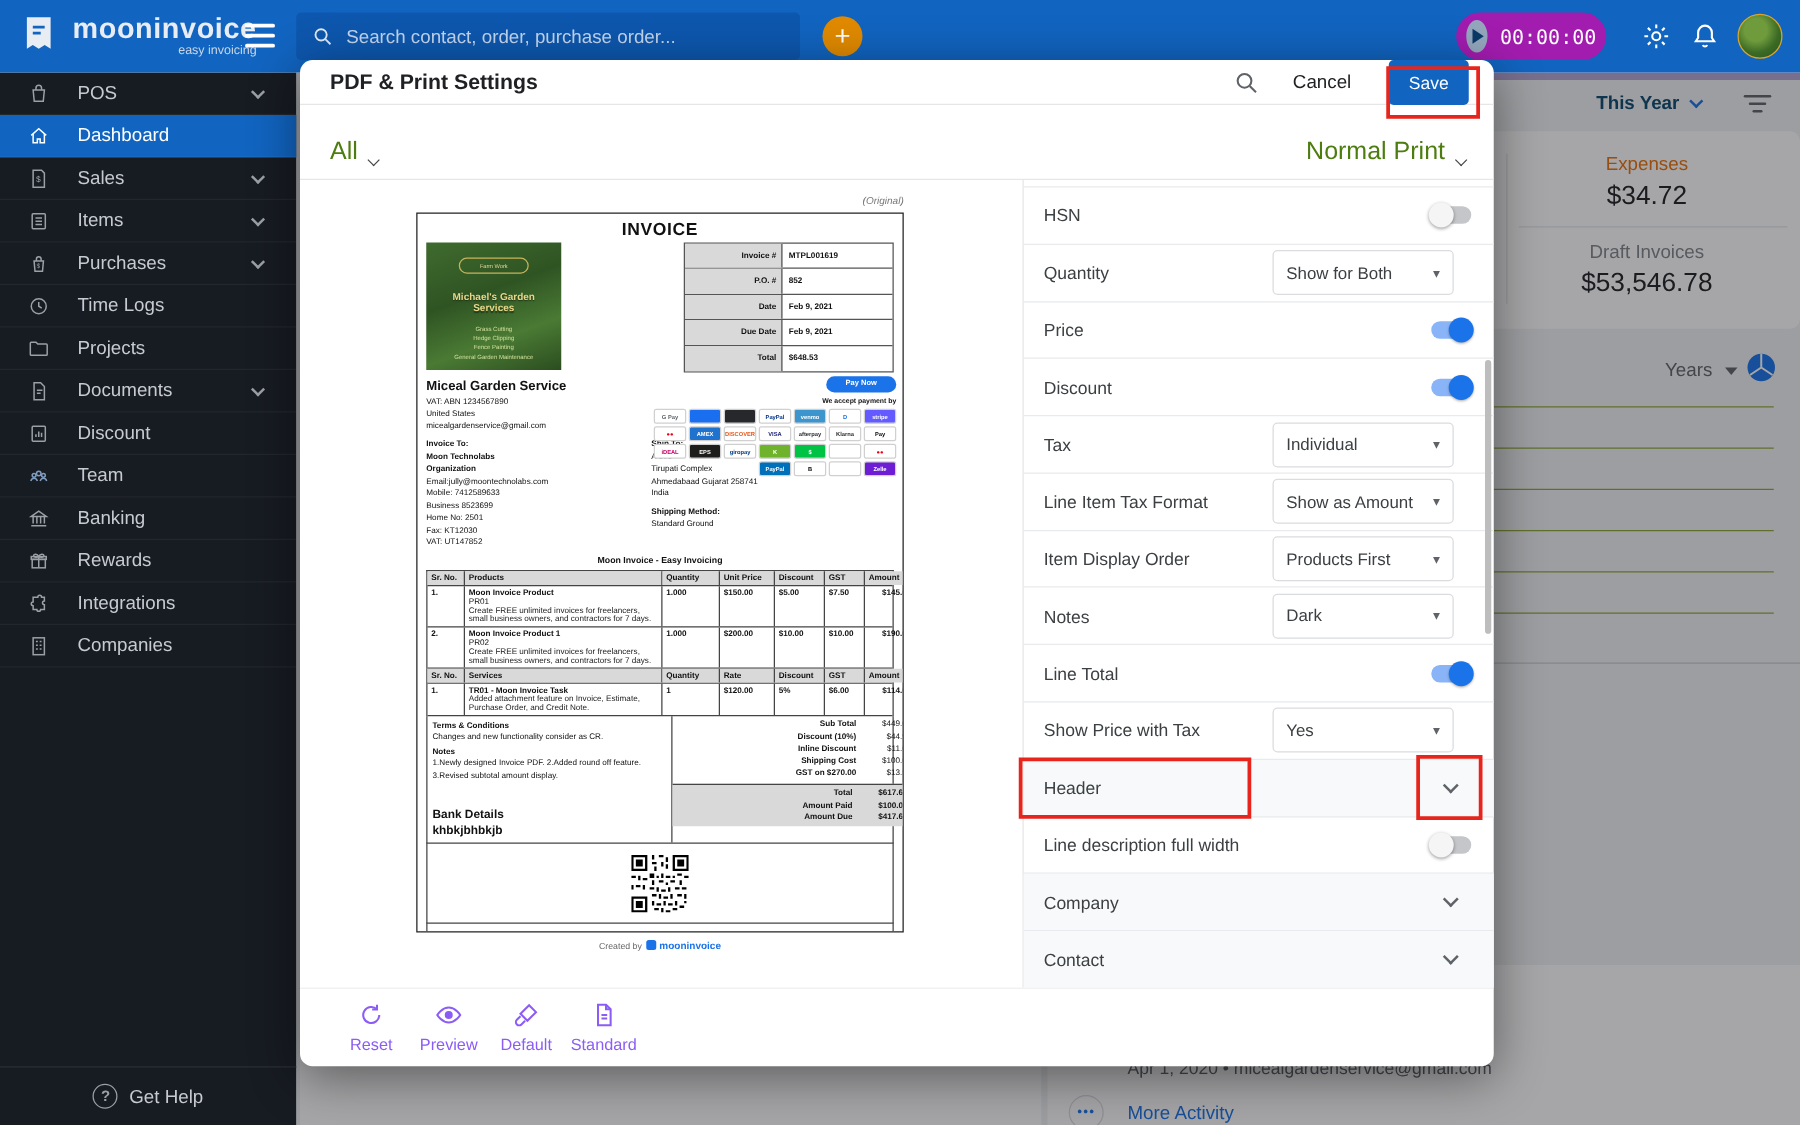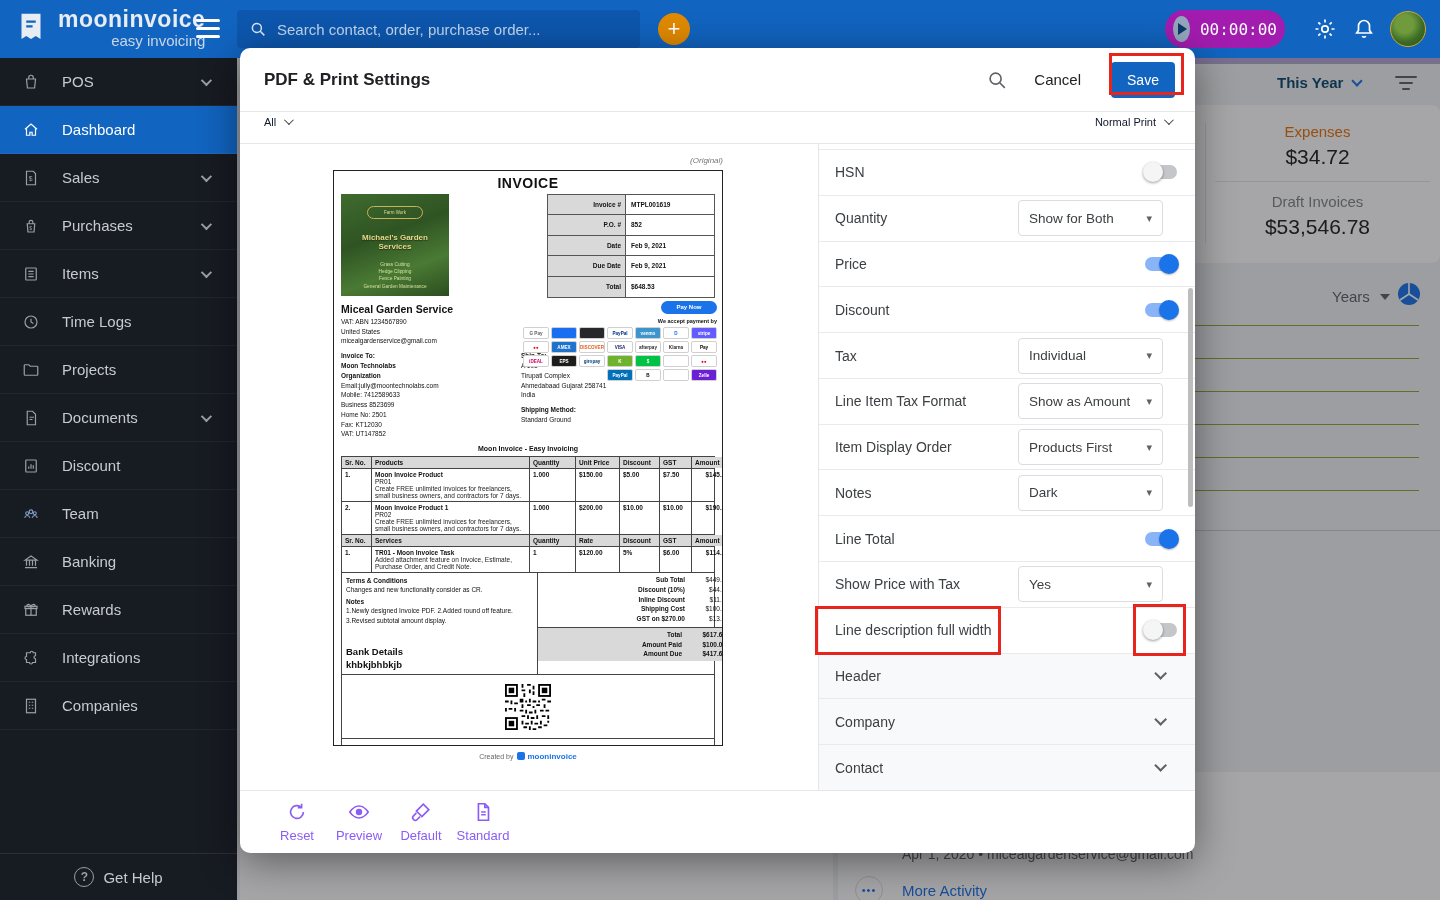--- a/index.html
+++ b/index.html
@@ -5,21 +5,21 @@
   * { margin:0; padding:0; box-sizing:border-box; }
   html,body { width:1440px; height:900px; overflow:hidden; background:#fff;
     font-family:"Liberation Sans", sans-serif; }
 
   
   .topbar { position:absolute; left:0; top:0; width:1440px; height:58px; background:#1164c0; z-index:30; }
   .brandwrap { position:absolute; left:12px; top:8px; display:flex; align-items:center; }
   .brand-ic { width:38px; height:40px; color:#e8edf4; }
   .brand-txt { margin-left:8px; color:#e8edf4; line-height:1; }
   .brand-name { font-size:23px; font-weight:bold; letter-spacing:.5px; }
-  .brand-tag { font-size:15px; text-align:right; margin-top:2px; color:#c9d6e6; }
+  .brand-tag { font-size:10px; text-align:right; margin-top:2px; color:#c9d6e6; }
   .hamburger { position:absolute; left:196px; top:19px; width:24px; height:20px; cursor:pointer; }
   .hamburger i { display:block; height:3px; background:#fff; border-radius:2px; margin-bottom:5px; }
   .searchbox { position:absolute; left:237px; top:10px; width:403px; height:38px; background:#0d57ae;
     border-radius:4px; display:flex; align-items:center; padding:0 12px; }
   .searchbox svg { width:18px; height:18px; color:#dfe9f5; }
   .searchbox input { flex:1; margin-left:10px; background:transparent; border:none; outline:none;
     color:#eef4fb; font-size:15px; font-family:"Liberation Sans", sans-serif; }
   .searchbox input::placeholder { color:#c3d6ee; opacity:1; }
   .addbtn { position:absolute; left:658px; top:13px; width:32px; height:32px; border-radius:50%;
     background:#e18a00; border:none; color:#fff; font-size:22px; line-height:30px; text-align:center; cursor:pointer; }
@@ -30,21 +30,21 @@
   .playcirc i { display:block; width:0; height:0; border-left:9px solid #0a3a67;
     border-top:6px solid transparent; border-bottom:6px solid transparent; margin-left:2px; }
   .timertxt { color:#fff; font-size:16px; margin-left:10px; font-family:"DejaVu Sans Mono", monospace; }
   .top-ic { position:absolute; top:17px; width:24px; height:24px; color:#fff; cursor:pointer; }
   .avatar { position:absolute; left:1390px; top:11px; width:36px; height:36px; border-radius:50%;
     background:radial-gradient(circle at 40% 35%, #6f9b3c 0 30%, #3c6b25 60%, #27511c 100%);
     border:1px solid #d9a62a; cursor:pointer; }
 
   
   .sidebar { position:absolute; left:0; top:58px; width:237px; height:842px; background:#171b22; z-index:25; }
-  .side-item { height:48px; display:flex; align-items:center; padding:0 28px 0 22px;
+  .side-item { height:34px; display:flex; align-items:center; padding:0 28px 0 22px;
     color:#c7cbd1; font-size:15px; border-bottom:1px solid rgba(255,255,255,.05); cursor:pointer; }
   .side-item .sicon { width:20px; height:20px; color:#9aa0a6; display:flex; align-items:center; }
   .side-item .slabel { margin-left:20px; }
   .side-item .chev { margin-left:auto; width:8px; height:8px; border-right:2px solid #9aa0a6;
     border-bottom:2px solid #9aa0a6; transform:rotate(45deg) translateY(-2px); }
   .side-item.active { background:#1164c0; color:#fff; }
   .side-item.active .sicon { color:#fff; }
   .gethelp { position:absolute; left:0; bottom:0; width:237px; height:47px; border-top:1px solid #2a2f37;
     display:flex; align-items:center; justify-content:center; color:#c7cbd1; font-size:15px; cursor:pointer; }
   .gethelp .qicon { width:20px; height:20px; border:1.6px solid #9aa0a6; border-radius:50%;
@@ -79,30 +79,30 @@
   .act-meta { position:absolute; left:665px; top:788px; font-size:14px; color:#5f6368; }
   .more-circ { position:absolute; left:618px; top:818px; width:28px; height:28px; border:1px solid #dadce0;
     border-radius:50%; color:#1a73e8; font-size:11px; letter-spacing:1px; text-align:center; line-height:26px; }
   .more-link { position:absolute; left:665px; top:824px; font-size:15px; color:#1a73e8; }
   .scrim { position:absolute; left:237px; top:58px; width:1203px; height:842px;
     background:rgba(20,22,26,.38); z-index:10; }
 
   
   .modal { position:absolute; left:240px; top:48px; width:955px; height:805px; background:#fff;
     border-radius:10px; z-index:40; box-shadow:0 8px 40px rgba(0,0,0,.45); }
-  .m-header { position:absolute; left:0; top:0; width:955px; height:64px; border-bottom:1px solid #e6e6e6;
+  .m-header { position:absolute; left:0; top:0; width:955px; height:36px; border-bottom:1px solid #e6e6e6;
     display:flex; align-items:center; padding:0 20px 0 24px; }
   .m-title { font-size:17px; color:#202124; font-weight:bold; }
   .m-search { margin-left:auto; width:22px; height:22px; color:#5f6368; cursor:pointer; }
   .m-cancel { margin-left:26px; font-size:15px; color:#202124; cursor:pointer; }
   .m-save { margin-left:30px; width:64px; height:36px; background:#1164c0; color:#fff; border:none;
     border-radius:4px; font-size:14px; cursor:pointer; font-family:"Liberation Sans", sans-serif; }
   .m-filterrow { position:absolute; left:0; top:52px; width:955px; height:44px; border-bottom:1px solid #e6e6e6;
     display:flex; align-items:center; padding:0 24px; }
-  .dd-lite { display:flex; align-items:center; font-size:11px; color:#0f172a; cursor:pointer; }
+  .dd-lite { display:flex; align-items:flex-end; font-size:20px; color:#4d7c0f; cursor:pointer; }
   .dd-lite .dchev { width:7px; height:7px; border-right:1.8px solid #444; border-bottom:1.8px solid #444;
     transform:rotate(45deg) translateY(-2px); margin-left:8px; }
   .m-right-dd { margin-left:auto; }
 
   
   .preview-col { position:absolute; left:0; top:96px; width:578px; height:646px; overflow:hidden; }
   .orig-tag { position:absolute; left:93px; top:12px; width:390px; text-align:right; font-size:8px;
     font-style:italic; color:#777; }
   .createdby { position:absolute; left:93px; top:608px; width:390px; text-align:center; font-size:7px;
     color:#666; }
@@ -272,36 +272,36 @@
             <path d="M6 3h9l3 3v15H6z"></path>
             <text x="9" y="15.5" font-size="9" fill="currentColor" stroke="none">$</text>
           </svg>
         </span>
         <span class="slabel">Sales</span>
         <span class="chev"></span>
       </div>
       <div class="side-item">
         <span class="sicon">
           <svg width="18" height="18" viewBox="0 0 24 24" fill="none" stroke="currentColor" stroke-width="1.6">
+            <rect x="5" y="4" width="14" height="16" rx="1"></rect>
+            <path d="M8.5 8.5h7M8.5 12h7M8.5 15.5h7"></path>
+          </svg>
+        </span>
+        <span class="slabel">Items</span>
+        <span class="chev"></span>
+      </div>
+      <div class="side-item">
+        <span class="sicon">
+          <svg width="18" height="18" viewBox="0 0 24 24" fill="none" stroke="currentColor" stroke-width="1.6">
             <path d="M7 9h10l-1 11H8L7 9z"></path>
             <path d="M9.5 9V7a2.5 2.5 0 0 1 5 0v2"></path>
             <text x="9.6" y="17" font-size="7" fill="currentColor" stroke="none">$</text>
           </svg>
         </span>
         <span class="slabel">Purchases</span>
-        <span class="chev"></span>
-      </div>
-      <div class="side-item">
-        <span class="sicon">
-          <svg width="18" height="18" viewBox="0 0 24 24" fill="none" stroke="currentColor" stroke-width="1.6">
-            <rect x="5" y="4" width="14" height="16" rx="1"></rect>
-            <path d="M8.5 8.5h7M8.5 12h7M8.5 15.5h7"></path>
-          </svg>
-        </span>
-        <span class="slabel">Items</span>
         <span class="chev"></span>
       </div>
       <div class="side-item">
         <span class="sicon">
           <svg width="18" height="18" viewBox="0 0 24 24" fill="none" stroke="currentColor" stroke-width="1.6">
             <circle cx="12" cy="12" r="8"></circle>
             <path d="M12 7.5V12l3.2 2"></path>
           </svg>
         </span>
         <span class="slabel">Time Logs</span>
@@ -742,30 +742,30 @@
           <span class="knob"></span>
         </span>
     </div>
     <div class="srow">
       <span>Show Price with Tax</span>
       <span class="ctrl sel">
           <span>Yes</span>
           <span class="car">▾</span>
         </span>
     </div>
+    <div class="srow accordion">
+      <span>Header</span>
+      <span class="achev"></span>
+    </div>
     <div class="srow">
       <span>Line description full width</span>
       <span class="ctrl toggle off">
           <span class="track"></span>
           <span class="knob"></span>
         </span>
-    </div>
-    <div class="srow accordion">
-      <span>Header</span>
-      <span class="achev"></span>
     </div>
     <div class="srow accordion">
       <span>Company</span>
       <span class="achev"></span>
     </div>
     <div class="srow accordion">
       <span>Contact</span>
       <span class="achev"></span>
     </div>
   </div>

